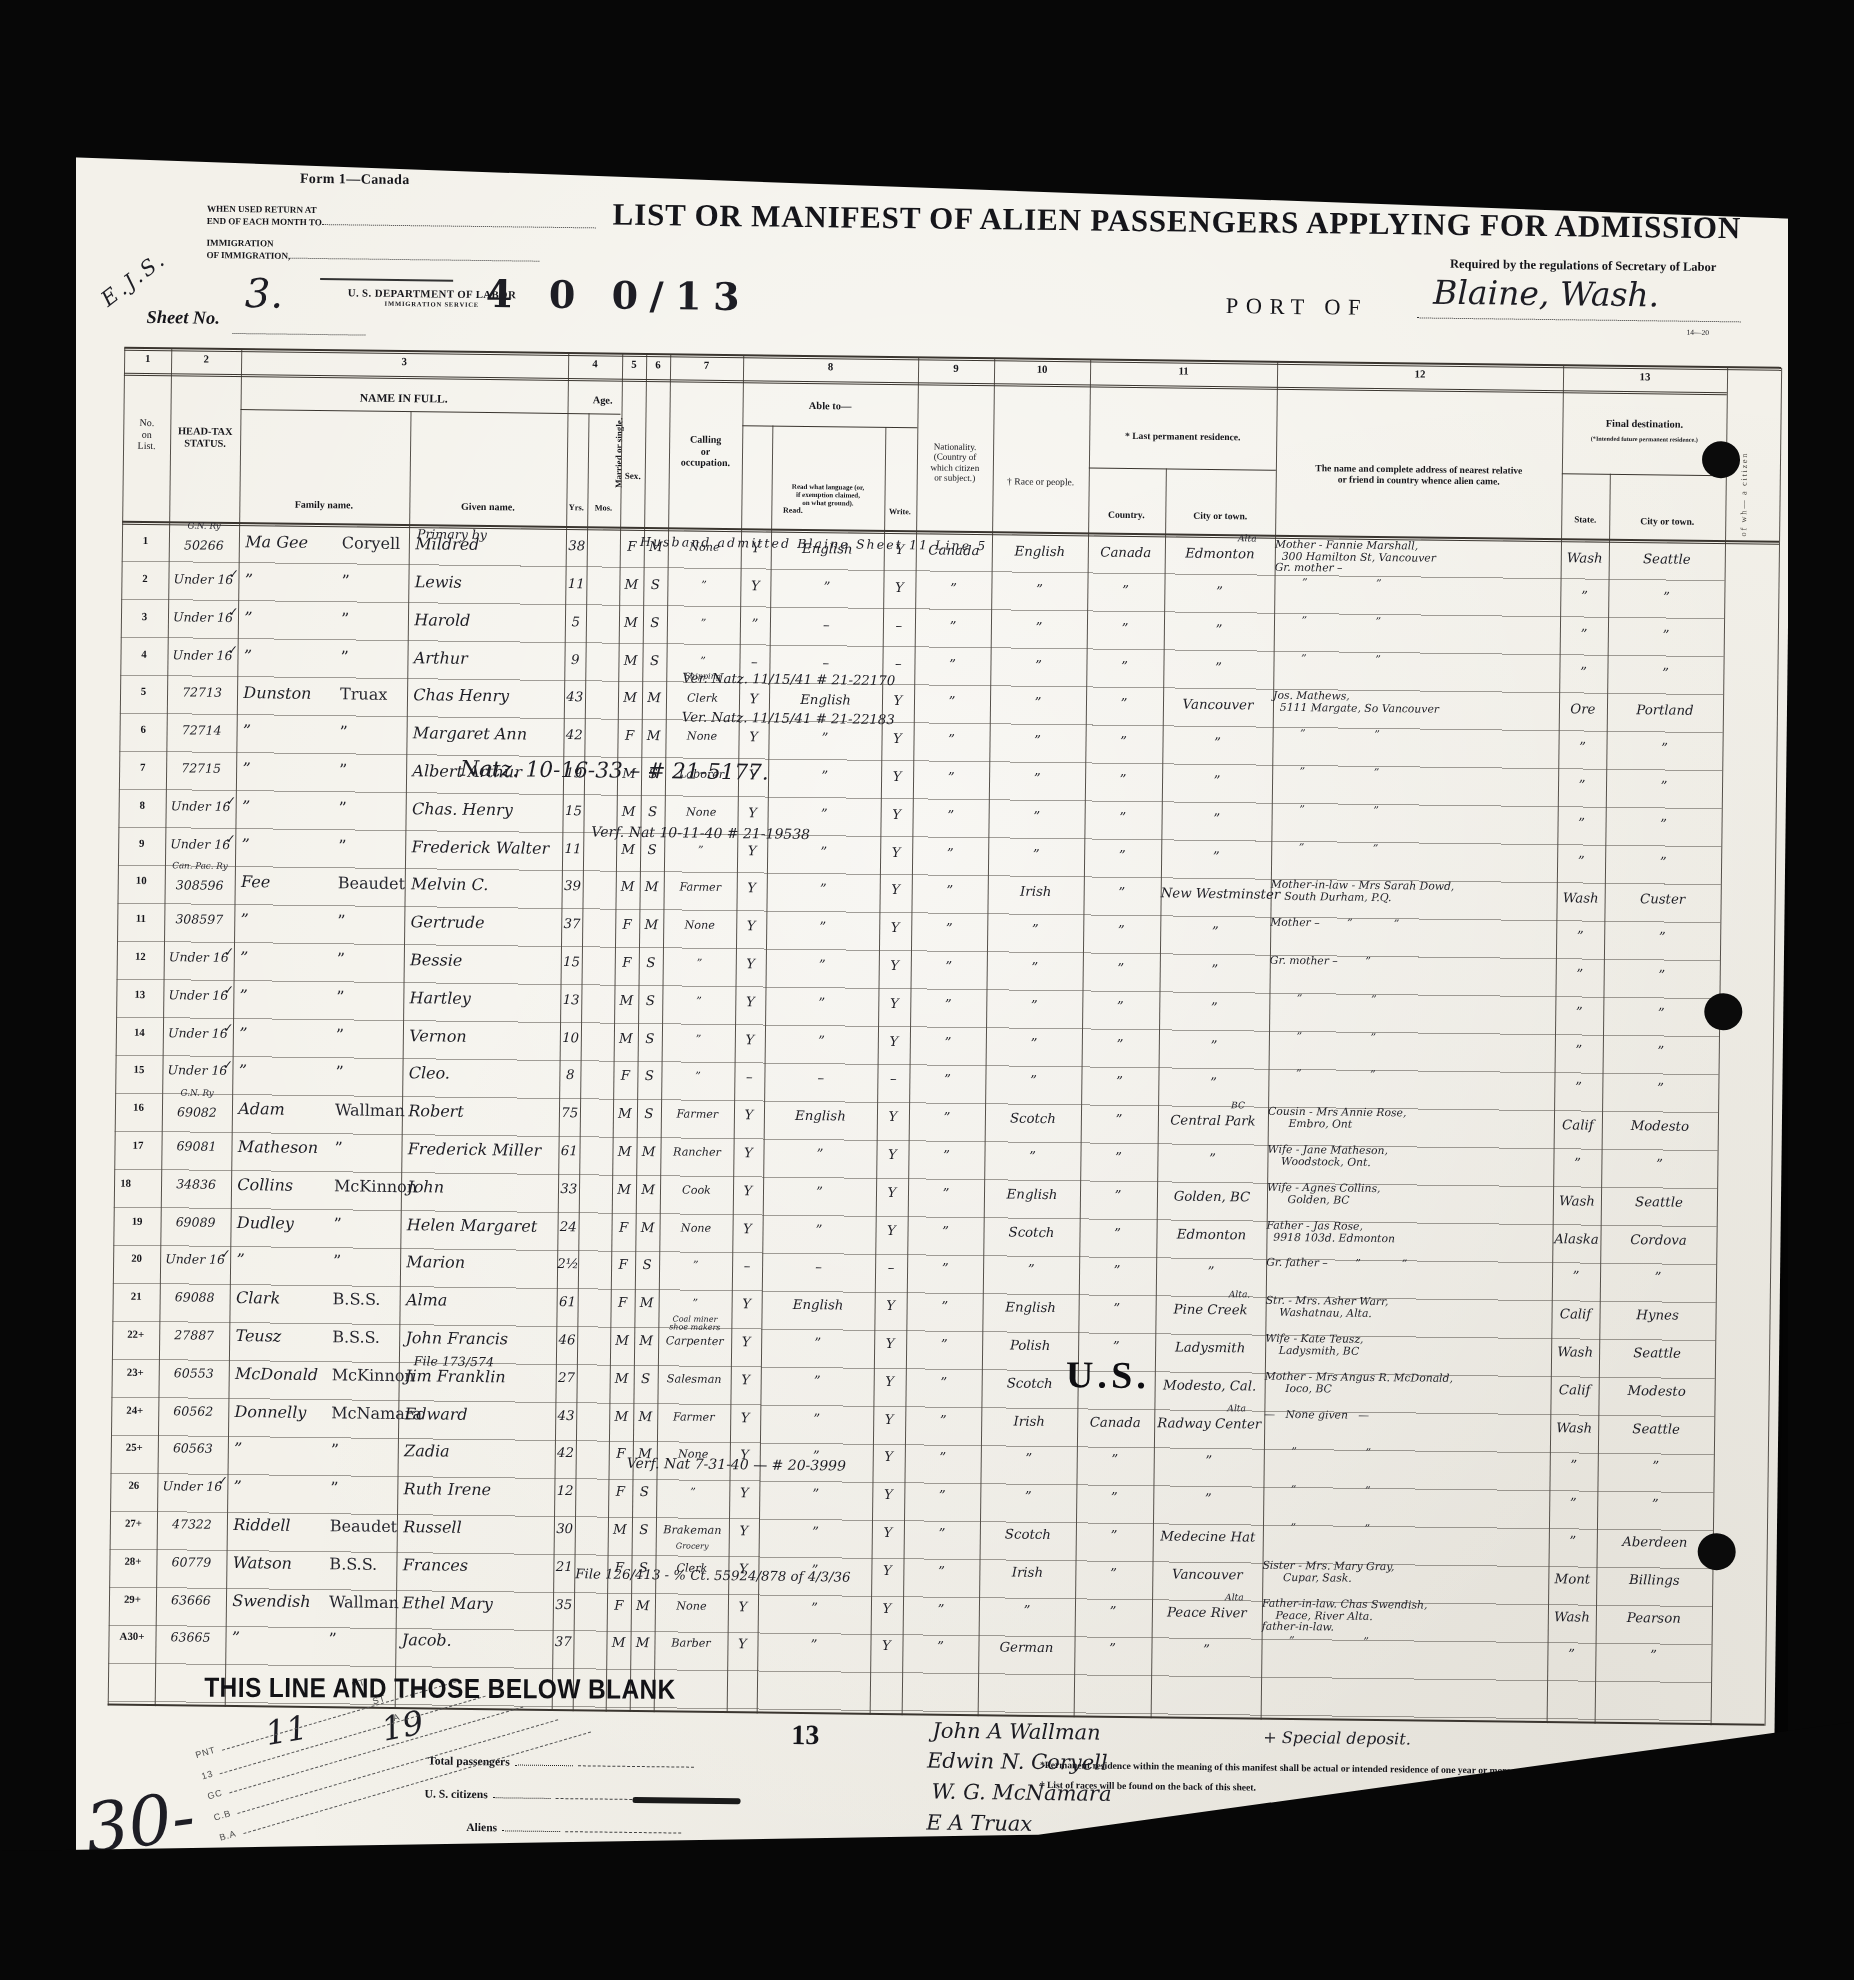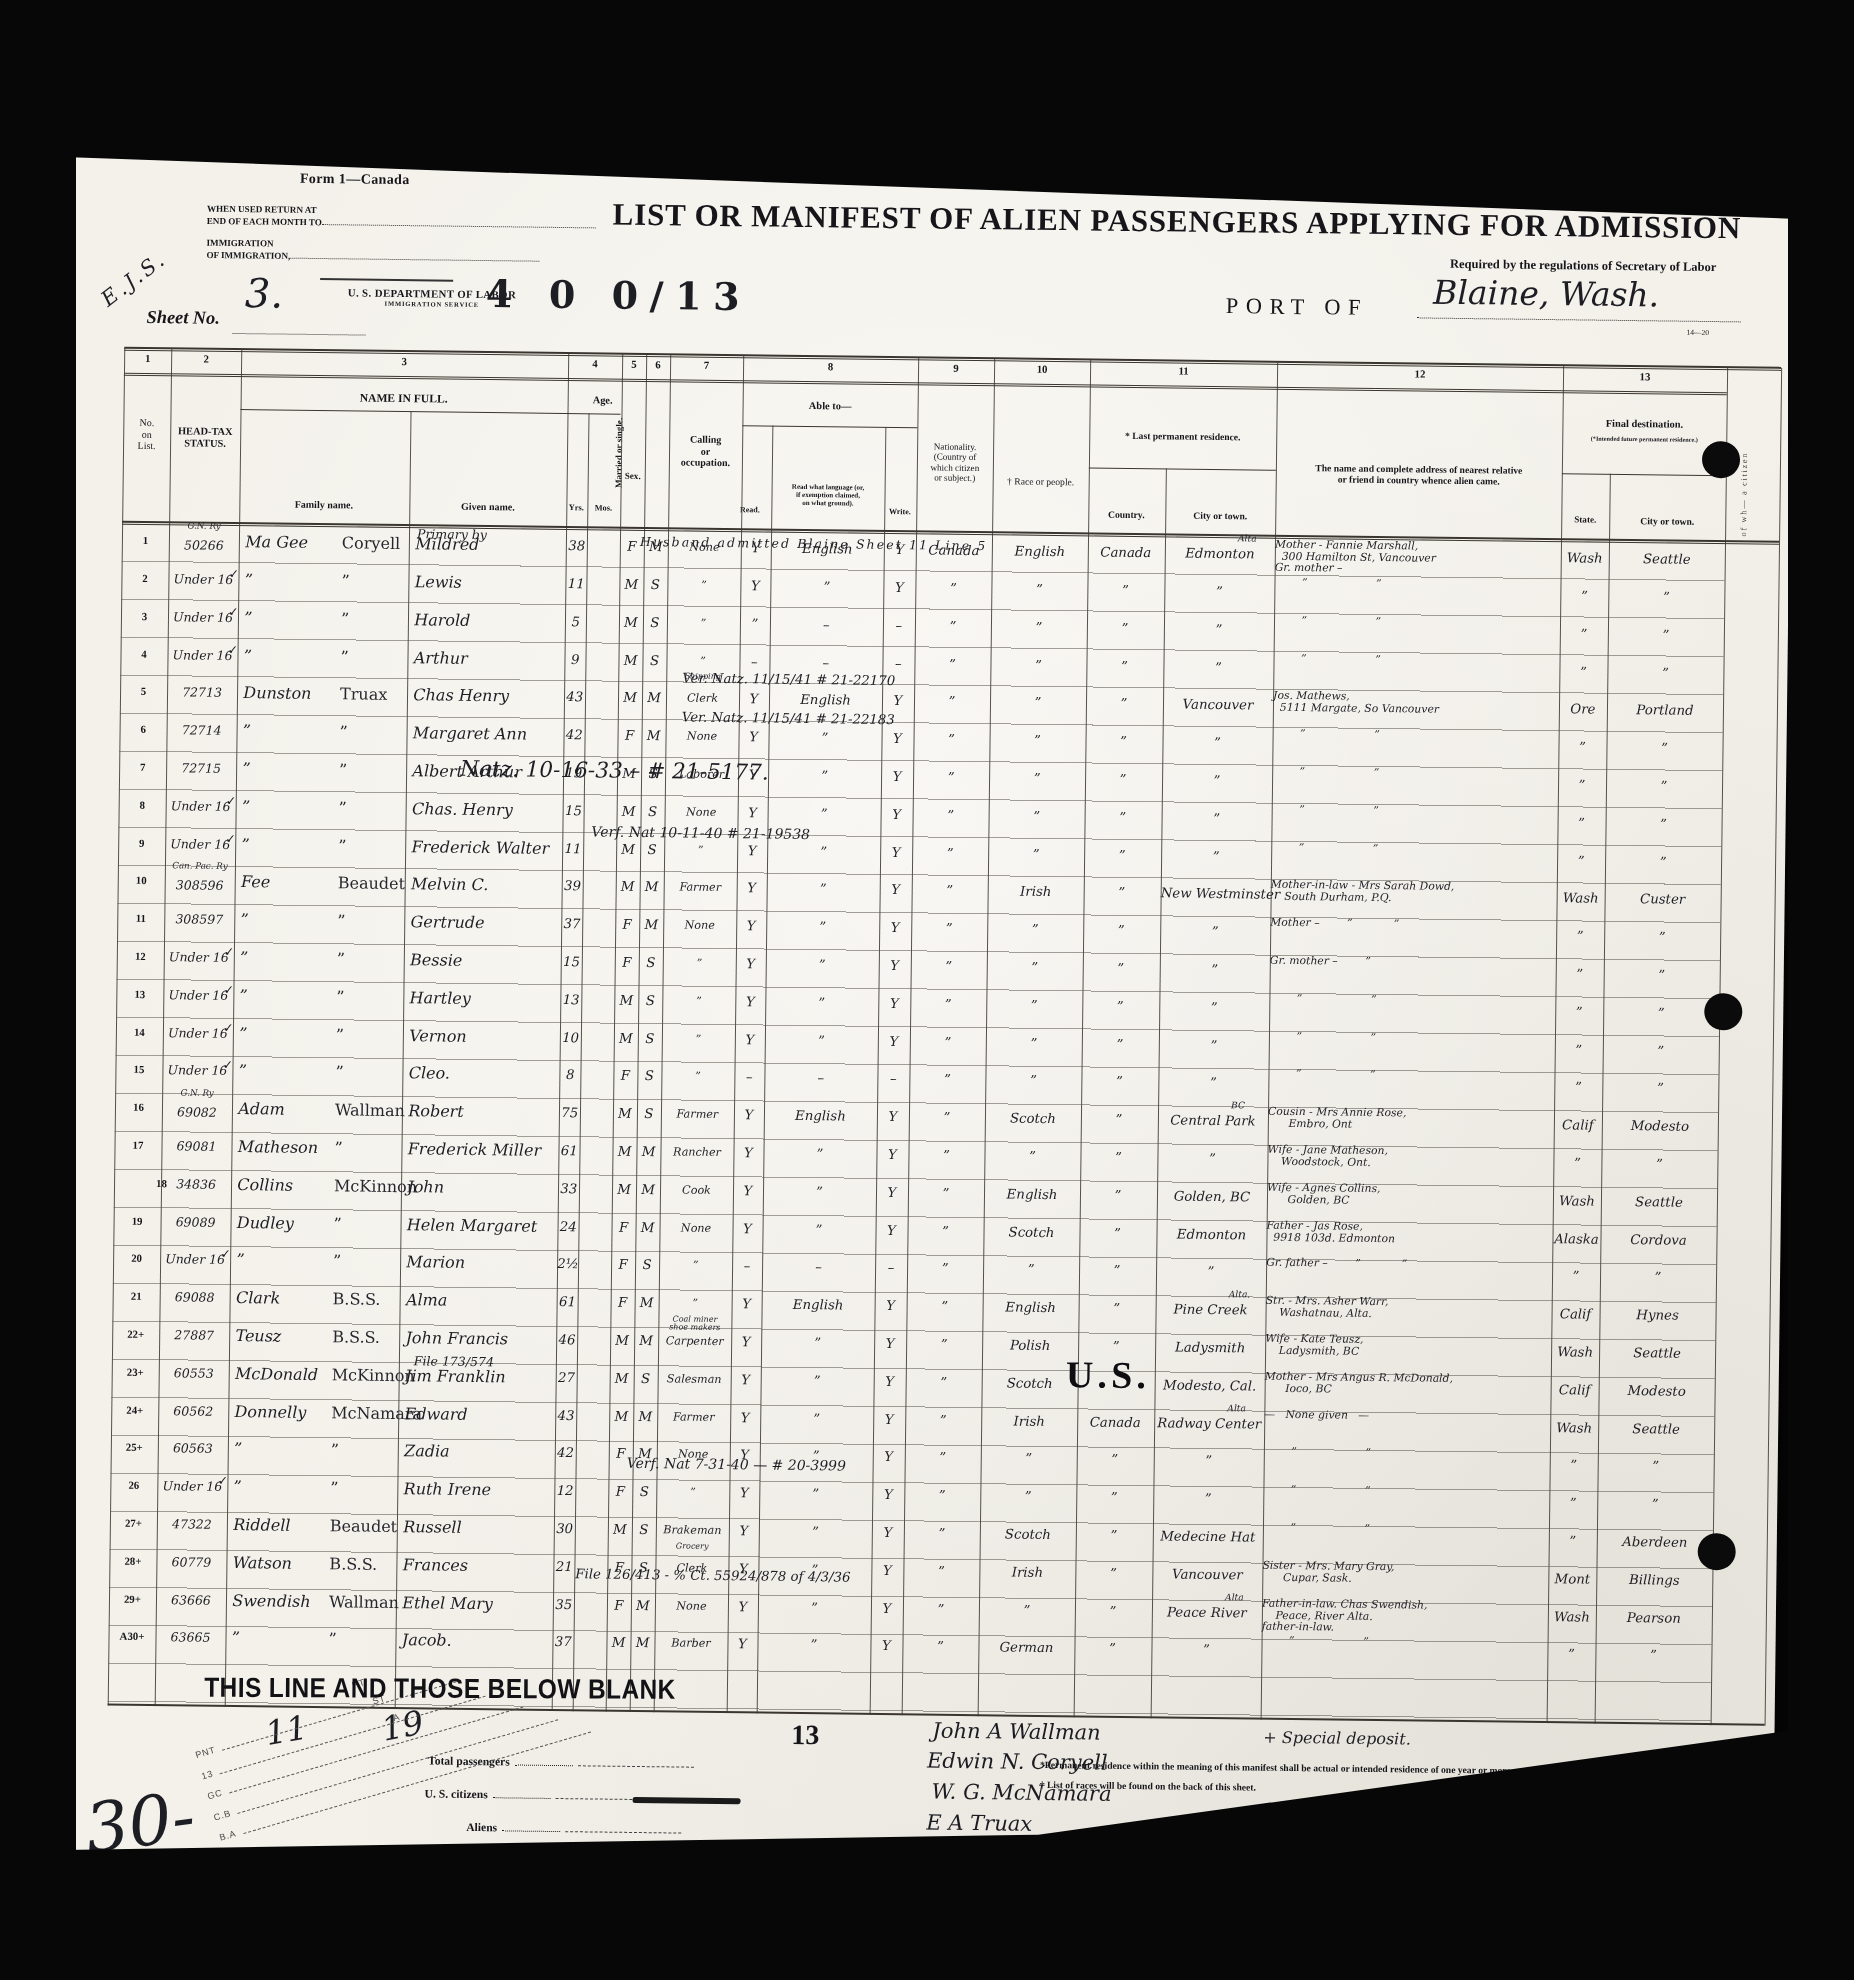--- a/index.html
+++ b/index.html
@@ -115,21 +115,21 @@
       <div class="th" style="left:341px;top:371px;width:157px;font-size:10px;">Given name.</div>
       <div class="th" style="left:498px;top:263px;width:70px;font-size:10.4px;">Age.</div>
       <div class="th" style="left:494px;top:372px;width:28px;font-size:8.3px;">Yrs.</div>
       <div class="th" style="left:519px;top:372px;width:32px;font-size:8.3px;">Mos.</div>
       <div class="th" style="left:547px;top:339px;width:34px;font-size:9.1px;">Sex.</div>
       <div class="th vert" style="left:538px;top:316px;width:100px;font-size:9.1px;transform:rotate(-90deg) translate(0,-38px);">Married or single.</div>
       <div class="th" style="left:600px;top:301px;width:73px;font-size:10px;">Calling
 or
 occupation.</div>
       <div class="th" style="left:673px;top:266px;width:175px;font-size:10.4px;">Able to—</div>
-      <div class="th" style="left:663px;top:372px;width:37px;font-size:8px;">Read.</div>
+      <div class="th" style="left:706px;top:372px;width:37px;font-size:8px;">Read.</div>
       <div class="th" style="left:703px;top:349px;width:113px;font-size:7px;">Read what language (or,
 if exemption claimed,
 on what ground).</div>
       <div class="th" style="left:812px;top:372px;width:39px;font-size:8px;">Write.</div>
       <div class="th" style="left:848px;top:306px;width:76px;font-size:9.1px;font-weight:normal;">Nationality.
 (Country of
 which citizen
 or subject.)</div>
       <div class="th" style="left:924px;top:339px;width:96px;font-size:9.6px;font-weight:normal;">† Race or people.</div>
       <div class="th" style="left:1020px;top:292px;width:187px;font-size:9.6px;">* Last permanent residence.</div>
@@ -551,21 +551,21 @@
           <div class="cell c-mid" style="left: 848px; width: 76px;">”</div>
           <div class="cell c-mid" style="left: 924px; width: 96px;">”</div>
           <div class="cell c-mid" style="left: 1020px; width: 76px;">”</div>
           <div class="cell c-city" style="left: 1097px; width: 110px;">”</div>
           <div class="cell c-rel" style="left: 1207px; width: 286px;">Wife - Jane Matheson,
     Woodstock, Ont.</div>
           <div class="cell c-mid" style="left: 1493px; width: 48px;">”</div>
           <div class="cell c-mid" style="left: 1541px; width: 116px;">”</div>
         </div>
         <div class="row" style="top: 1039px;">
-          <div class="cell c-no" style="left: 54px; width: 47px; padding-left: 24px;">18</div>
+          <div class="cell c-no" style="left: 42px; width: 47px;">18</div>
           <div class="cell c-tax" style="left: 101px; width: 70px;">34836</div>
           <div class="cell c-name" style="left: 174px; width: 98px;">Collins</div>
           <div class="cell c-fnote" style="left: 274px; width: 65px;">McKinnon</div>
           <div class="cell c-name" style="left: 344px; width: 152px;">John</div>
           <div class="cell c-mid" style="left: 498px; width: 21.6px;">33</div>
           <div class="cell c-mid" style="left: 552px; width: 24px;">M</div>
           <div class="cell c-mid" style="left: 576px; width: 24px;">M</div>
           <div class="cell c-call" style="left: 600px; width: 73px;">Cook</div>
           <div class="cell c-mid" style="left: 673px; width: 30px;">Y</div>
           <div class="cell c-mid" style="left: 703px; width: 113px;">”</div>

